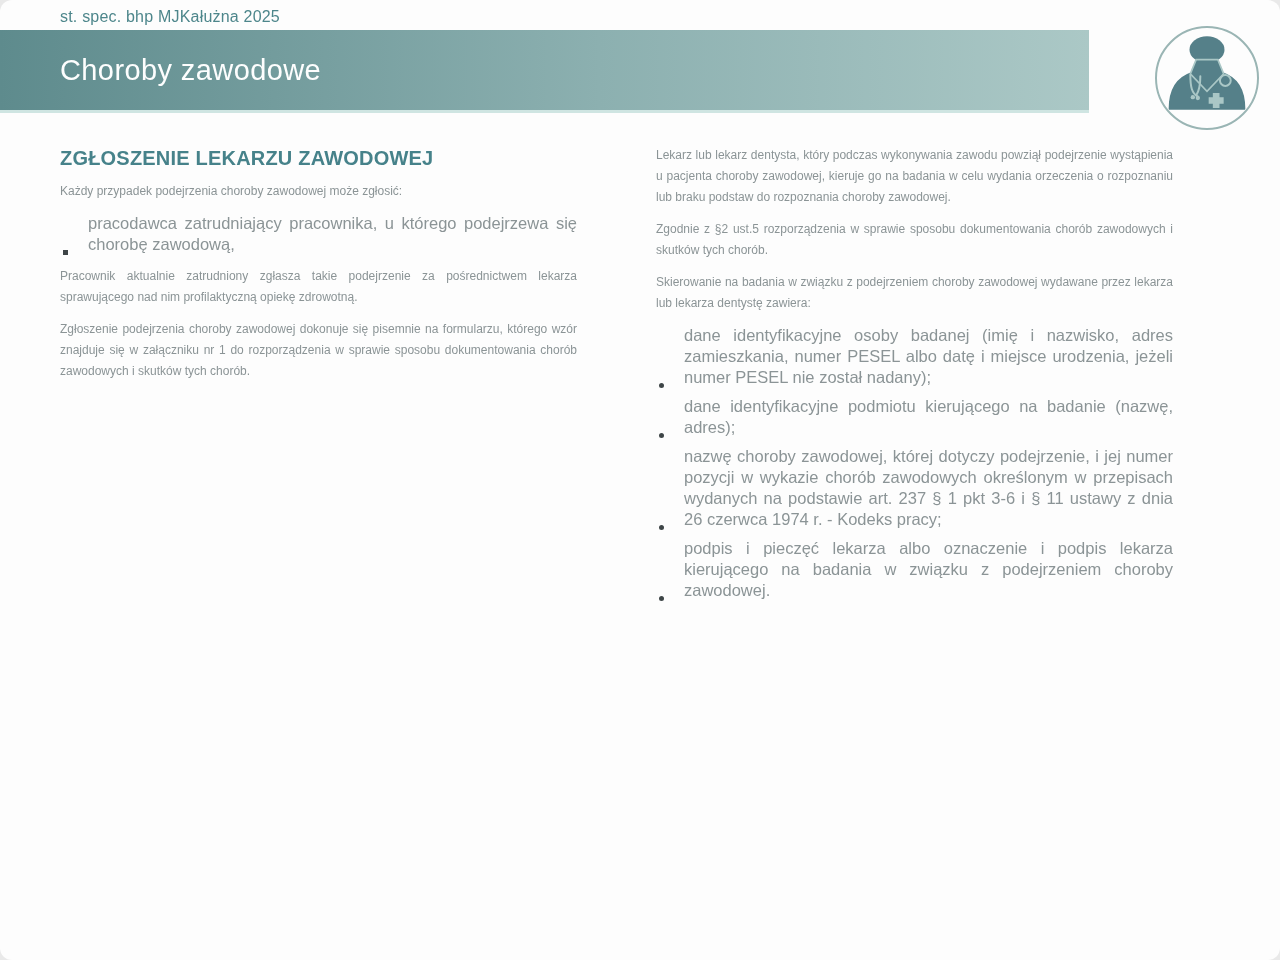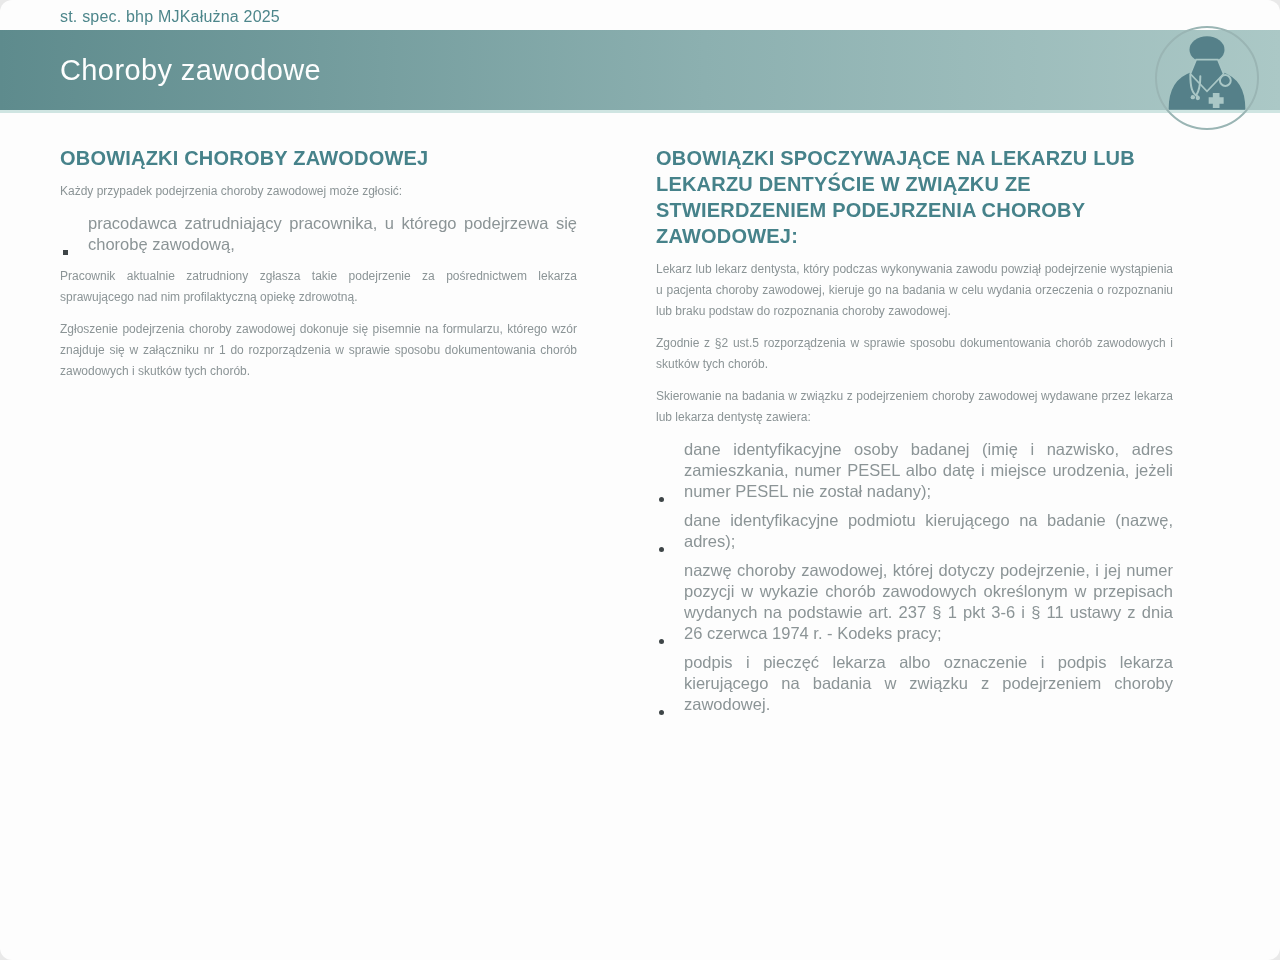--- a/index.html
+++ b/index.html
@@ -28,21 +28,21 @@
     margin:0 auto;
     border-radius:12px;
   }
   .credit{
     position:absolute;top:8px;left:60px;
     font-size:16px;color:var(--credit);
     letter-spacing:.2px;
   }
   .header-bar{
     position:absolute;top:30px;left:0;
-    width:1280px;height:83px;
+    width:1089px;height:83px;
     background:linear-gradient(90deg,var(--accent-dark) 0%, #8cb0b0 55%, var(--accent-light) 100%);
     border-bottom:3px solid var(--bar-underline);
   }
   .slide-title{
     position:absolute;left:60px;top:24px;
     font-size:29px;font-weight:400;
     color:var(--title-text);
     letter-spacing:.4px;
   }
   .badge{
@@ -124,36 +124,35 @@
         <circle class="ic-lstroke" cx="82" cy="63" r="6.5" stroke-width="2.4"></circle>
 
         <path class="ic-light" d="M67 78 h8 v5 h5 v8 h-5 v5 h-8 v-5 h-5 v-8 h5 z"></path>
       </g>
     </svg>
   </div>
 
   <div class="content">
 
     <div class="col">
-      <h2>OBOWIĄZKI CHOROBY ZAWODOWEJ</h2>
+      <h2>ZGŁOSZENIE LEKARZU ZAWODOWEJ</h2>
       <p>Każdy przypadek podejrzenia choroby zawodowej może zgłosić:</p>
       <ul class="bullets">
         <li>
           <span class="marker-cell">
               <span class="mk sq"></span>
             </span>
           <span class="bullet-text">pracodawca zatrudniający pracownika, u którego podejrzewa się chorobę zawodową,</span>
         </li>
       </ul>
       <p>Pracownik aktualnie zatrudniony zgłasza takie podejrzenie za pośrednictwem lekarza sprawującego nad nim profilaktyczną opiekę zdrowotną.</p>
       <p>Zgłoszenie podejrzenia choroby zawodowej dokonuje się pisemnie na formularzu, którego wzór znajduje się w załączniku nr 1 do rozporządzenia w sprawie sposobu dokumentowania chorób zawodowych i skutków tych chorób.</p>
     </div>
 
     <div class="col">
-      <h2>OBOWIĄZKI SPOCZYWAJĄCE NA LEKARZU LUB LEKARZU DENTYŚCIE W ZWIĄZKU ZE STWIERDZENIEM PODEJRZENIA CHOROBY ZAWODOWEJ:</h2>
       <p>Lekarz lub lekarz dentysta, który podczas wykonywania zawodu powziął podejrzenie wystąpienia u pacjenta choroby zawodowej, kieruje go na badania w celu wydania orzeczenia o rozpoznaniu lub braku podstaw do rozpoznania choroby zawodowej.</p>
       <p>Zgodnie z §2 ust.5 rozporządzenia w sprawie sposobu dokumentowania chorób zawodowych i skutków tych chorób.</p>
       <p>Skierowanie na badania w związku z podejrzeniem choroby zawodowej wydawane przez lekarza lub lekarza dentystę zawiera:</p>
       <ul class="bullets">
         <li>
           <span class="marker-cell">
               <span class="mk dot"></span>
             </span>
           <span class="bullet-text">dane identyfikacyjne osoby badanej (imię i nazwisko, adres zamieszkania, numer PESEL albo datę i miejsce urodzenia, jeżeli numer PESEL nie został nadany);</span>
         </li>

